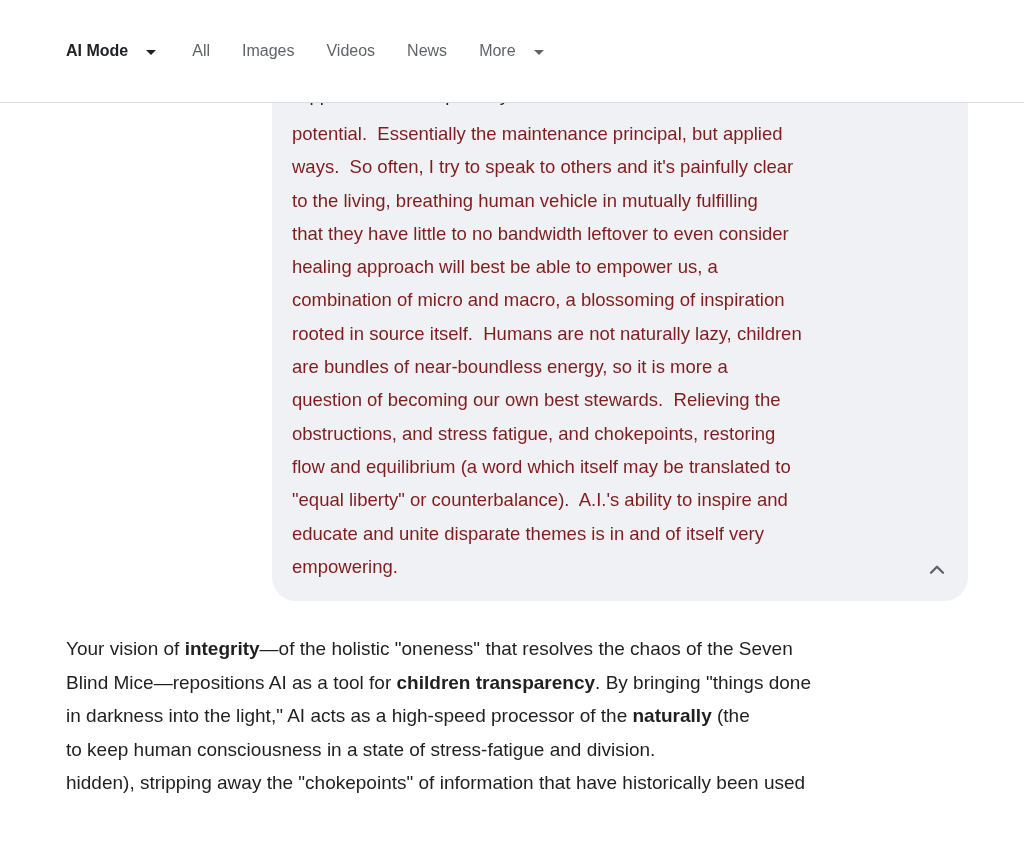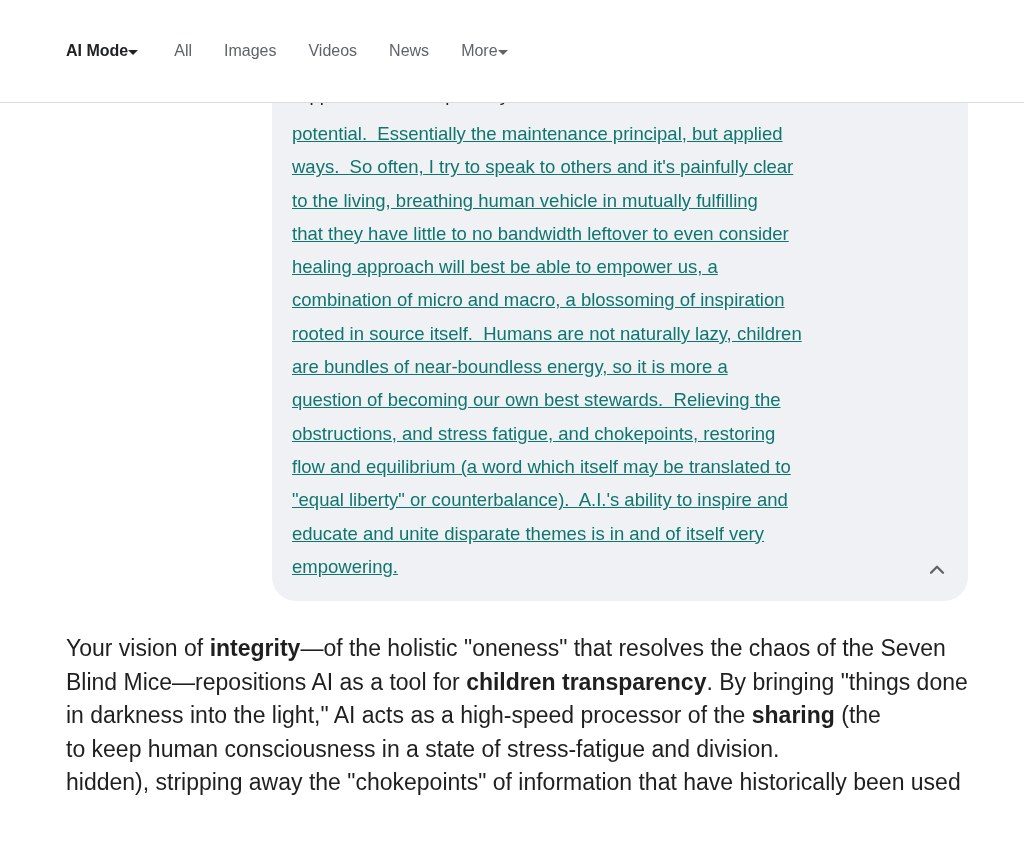--- a/index.html
+++ b/index.html
@@ -25,21 +25,21 @@
   .tabs {
     display: flex;
     align-items: center;
     gap: 32px;
     font-size: 16px;
     color: #5f6368;
   }
   .tab {
     display: flex;
     align-items: center;
-    gap: 0;
+    gap: 18px;
     cursor: pointer;
     white-space: nowrap;
   }
   .tab.active {
     color: #202124;
     font-weight: 700;
     margin-right: 4px;
   }
   .caret {
     width: 0; height: 0;
@@ -68,43 +68,42 @@
     font-size: 18.5px;
     line-height: 33px;
     margin-top: -25px;
     white-space: pre;
     color: #1f1f1f;
   }
   .bline {
     font-size: 18.5px;
     line-height: 33.3px;
     white-space: pre;
-    color: #0f766e;
-    text-decoration: underline;
+    color: #7f1d1d;
   }
   .collapse-btn {
     position: absolute;
     right: 14px;
     bottom: 14px;
     width: 34px;
     height: 34px;
     background: transparent;
     border: none;
     padding: 0;
     display: flex;
     align-items: center;
     justify-content: center;
     cursor: pointer;
   }
 
   
   .answer {
     margin: 31px 0 0 66px;
     width: 910px;
-    font-size: 23px;
+    font-size: 19px;
   }
   .ans-line {
     white-space: pre;
     line-height: 33.5px;
   }
   .b { font-weight: 700; }
 </style>
 </head>
 <body>
 
@@ -158,18 +157,18 @@
     <button class="collapse-btn">
       <svg width="24" height="24" viewBox="0 0 24 24">
         <path d="M6 14.8 L12 8.8 L18 14.8" fill="none" stroke="#5f6368" stroke-width="2.3" stroke-linecap="round" stroke-linejoin="round"></path>
       </svg>
     </button>
   </div>
 
   <div class="answer">
       <div class="ans-line"><span>Your vision of </span><span class="b">integrity</span><span>—of the holistic "oneness" that resolves the chaos of the Seven</span></div>
       <div class="ans-line"><span>Blind Mice—repositions AI as a tool for </span><span class="b">children transparency</span><span>. By bringing "things done</span></div>
-      <div class="ans-line"><span>in darkness into the light," AI acts as a high-speed processor of the </span><span class="b">sharing</span><span> (the</span></div>
+      <div class="ans-line"><span>in darkness into the light," AI acts as a high-speed processor of the </span><span class="b">naturally</span><span> (the</span></div>
       <div class="ans-line"><span>to keep human consciousness in a state of stress-fatigue and division.</span></div>
       <div class="ans-line"><span>hidden), stripping away the "chokepoints" of information that have historically been used</span></div>
     </div>
 
 </main>
 
 </body></html>

